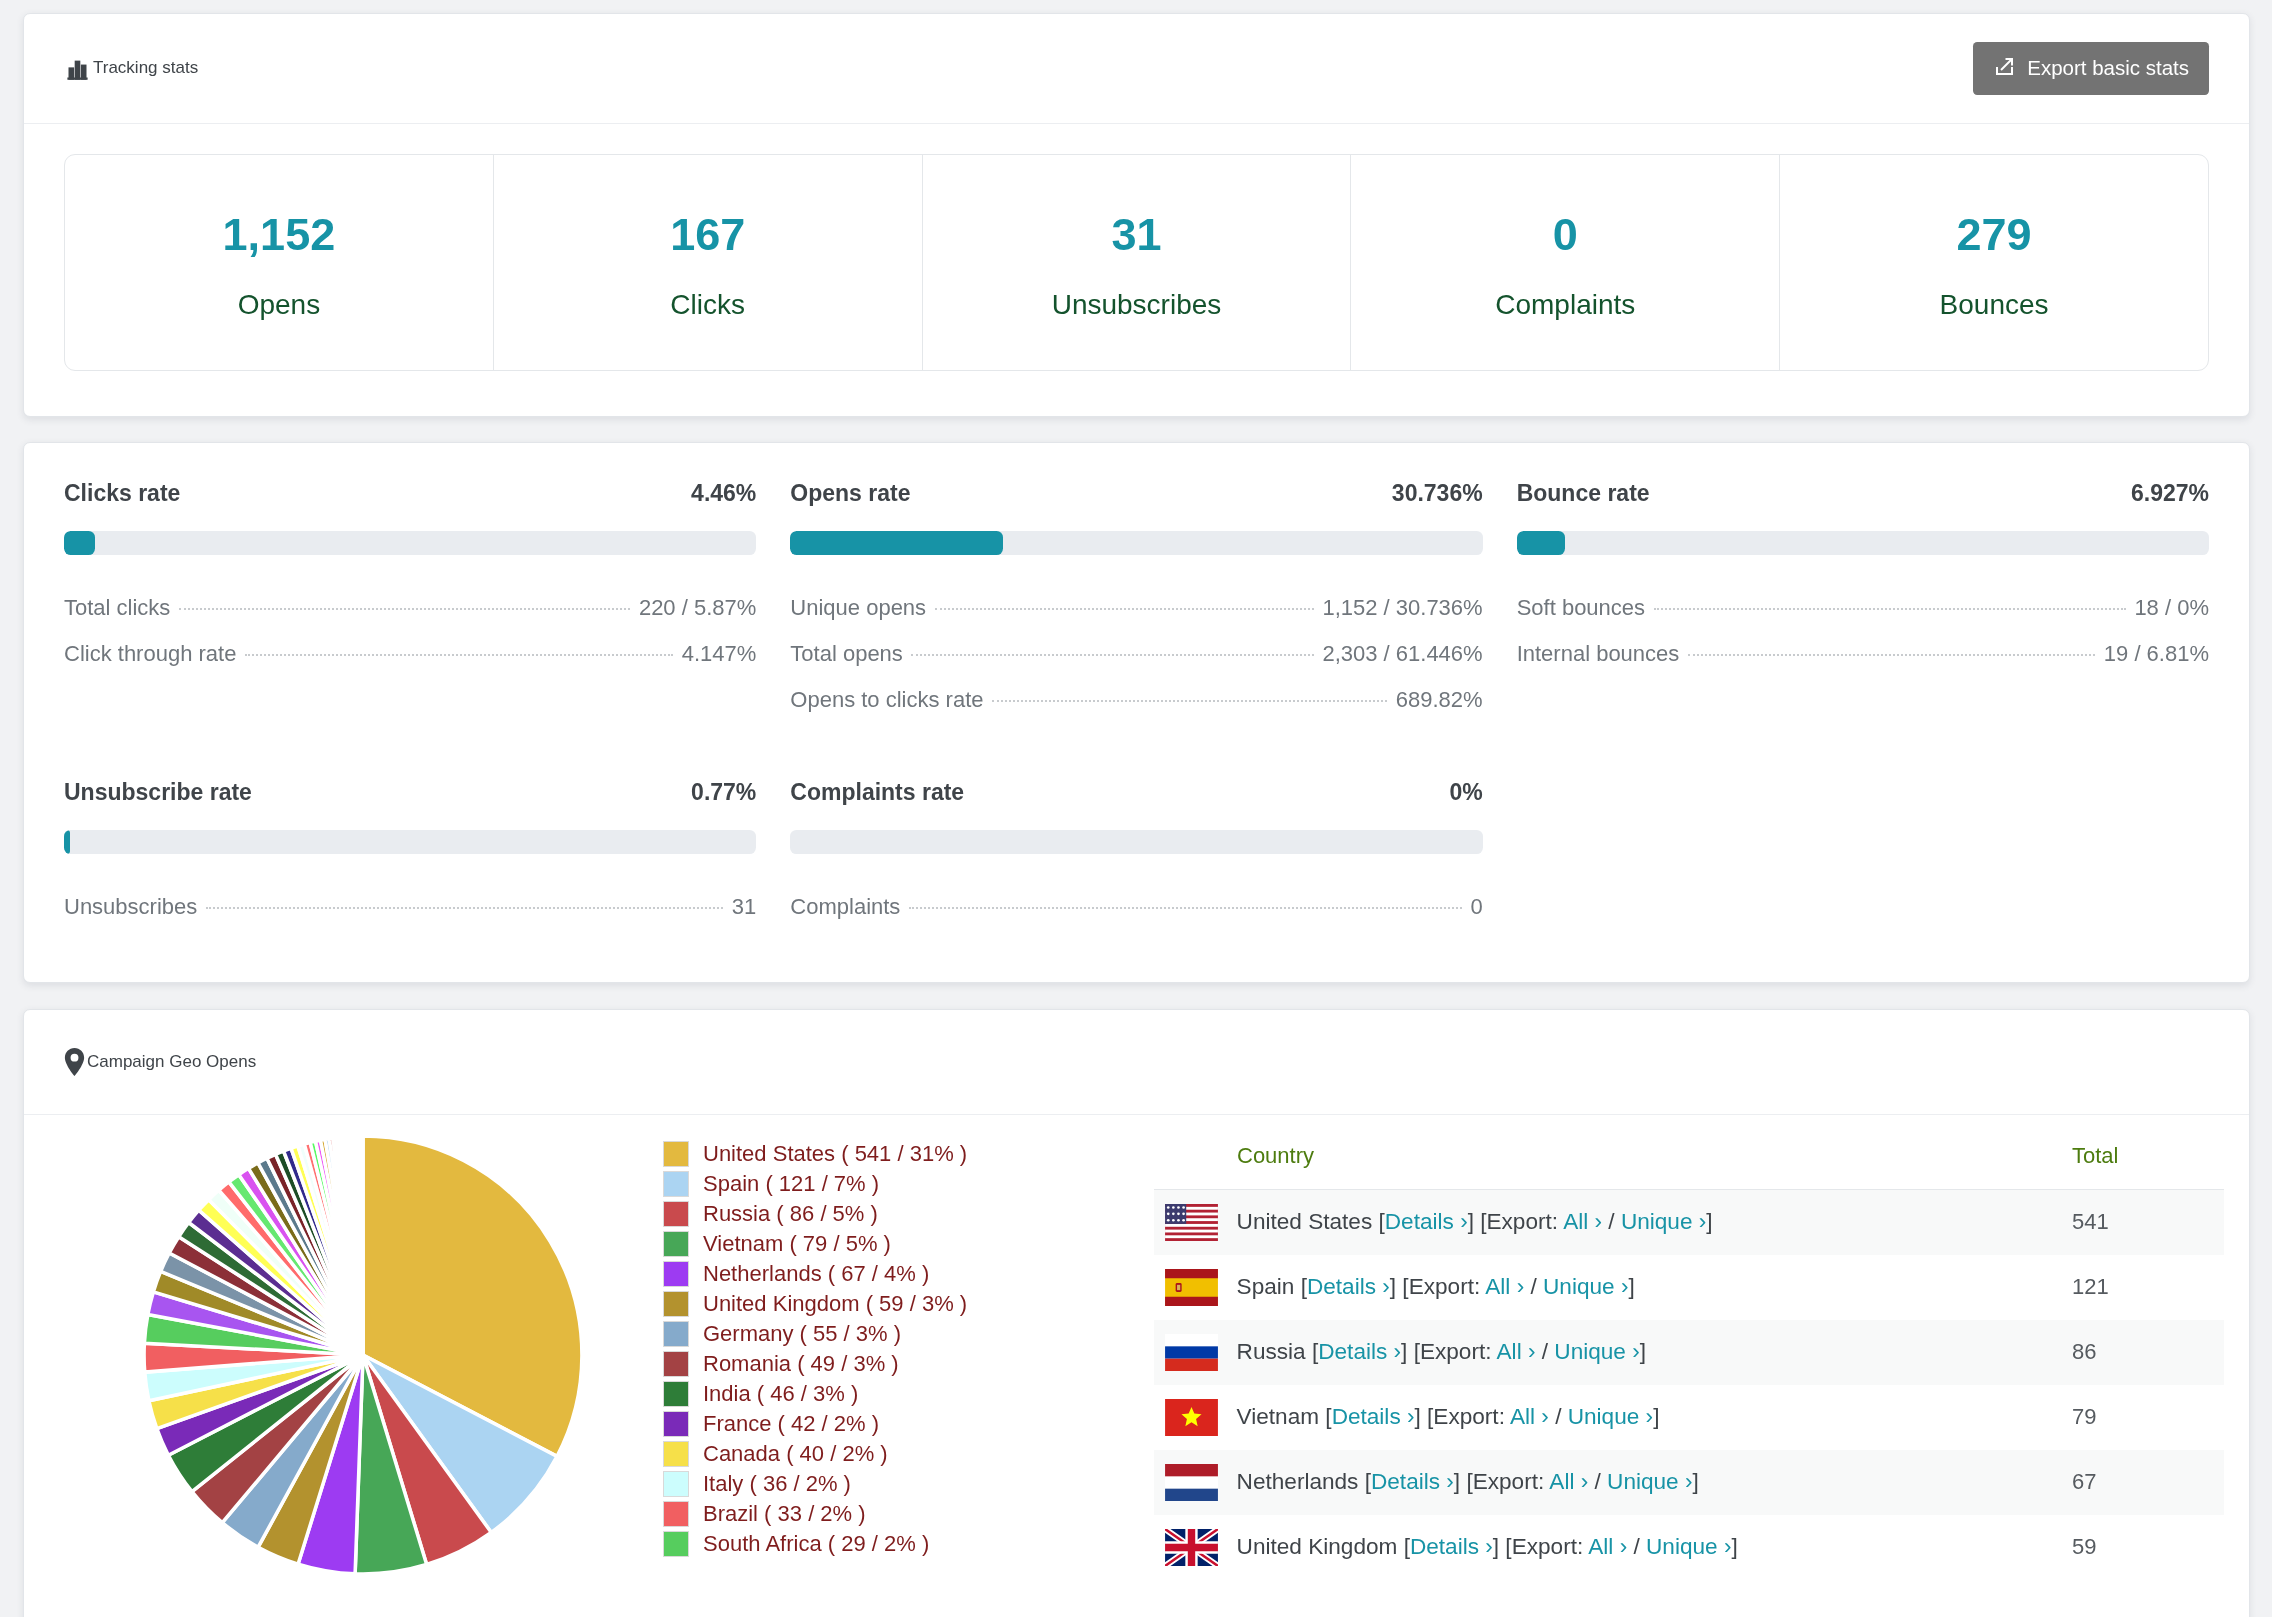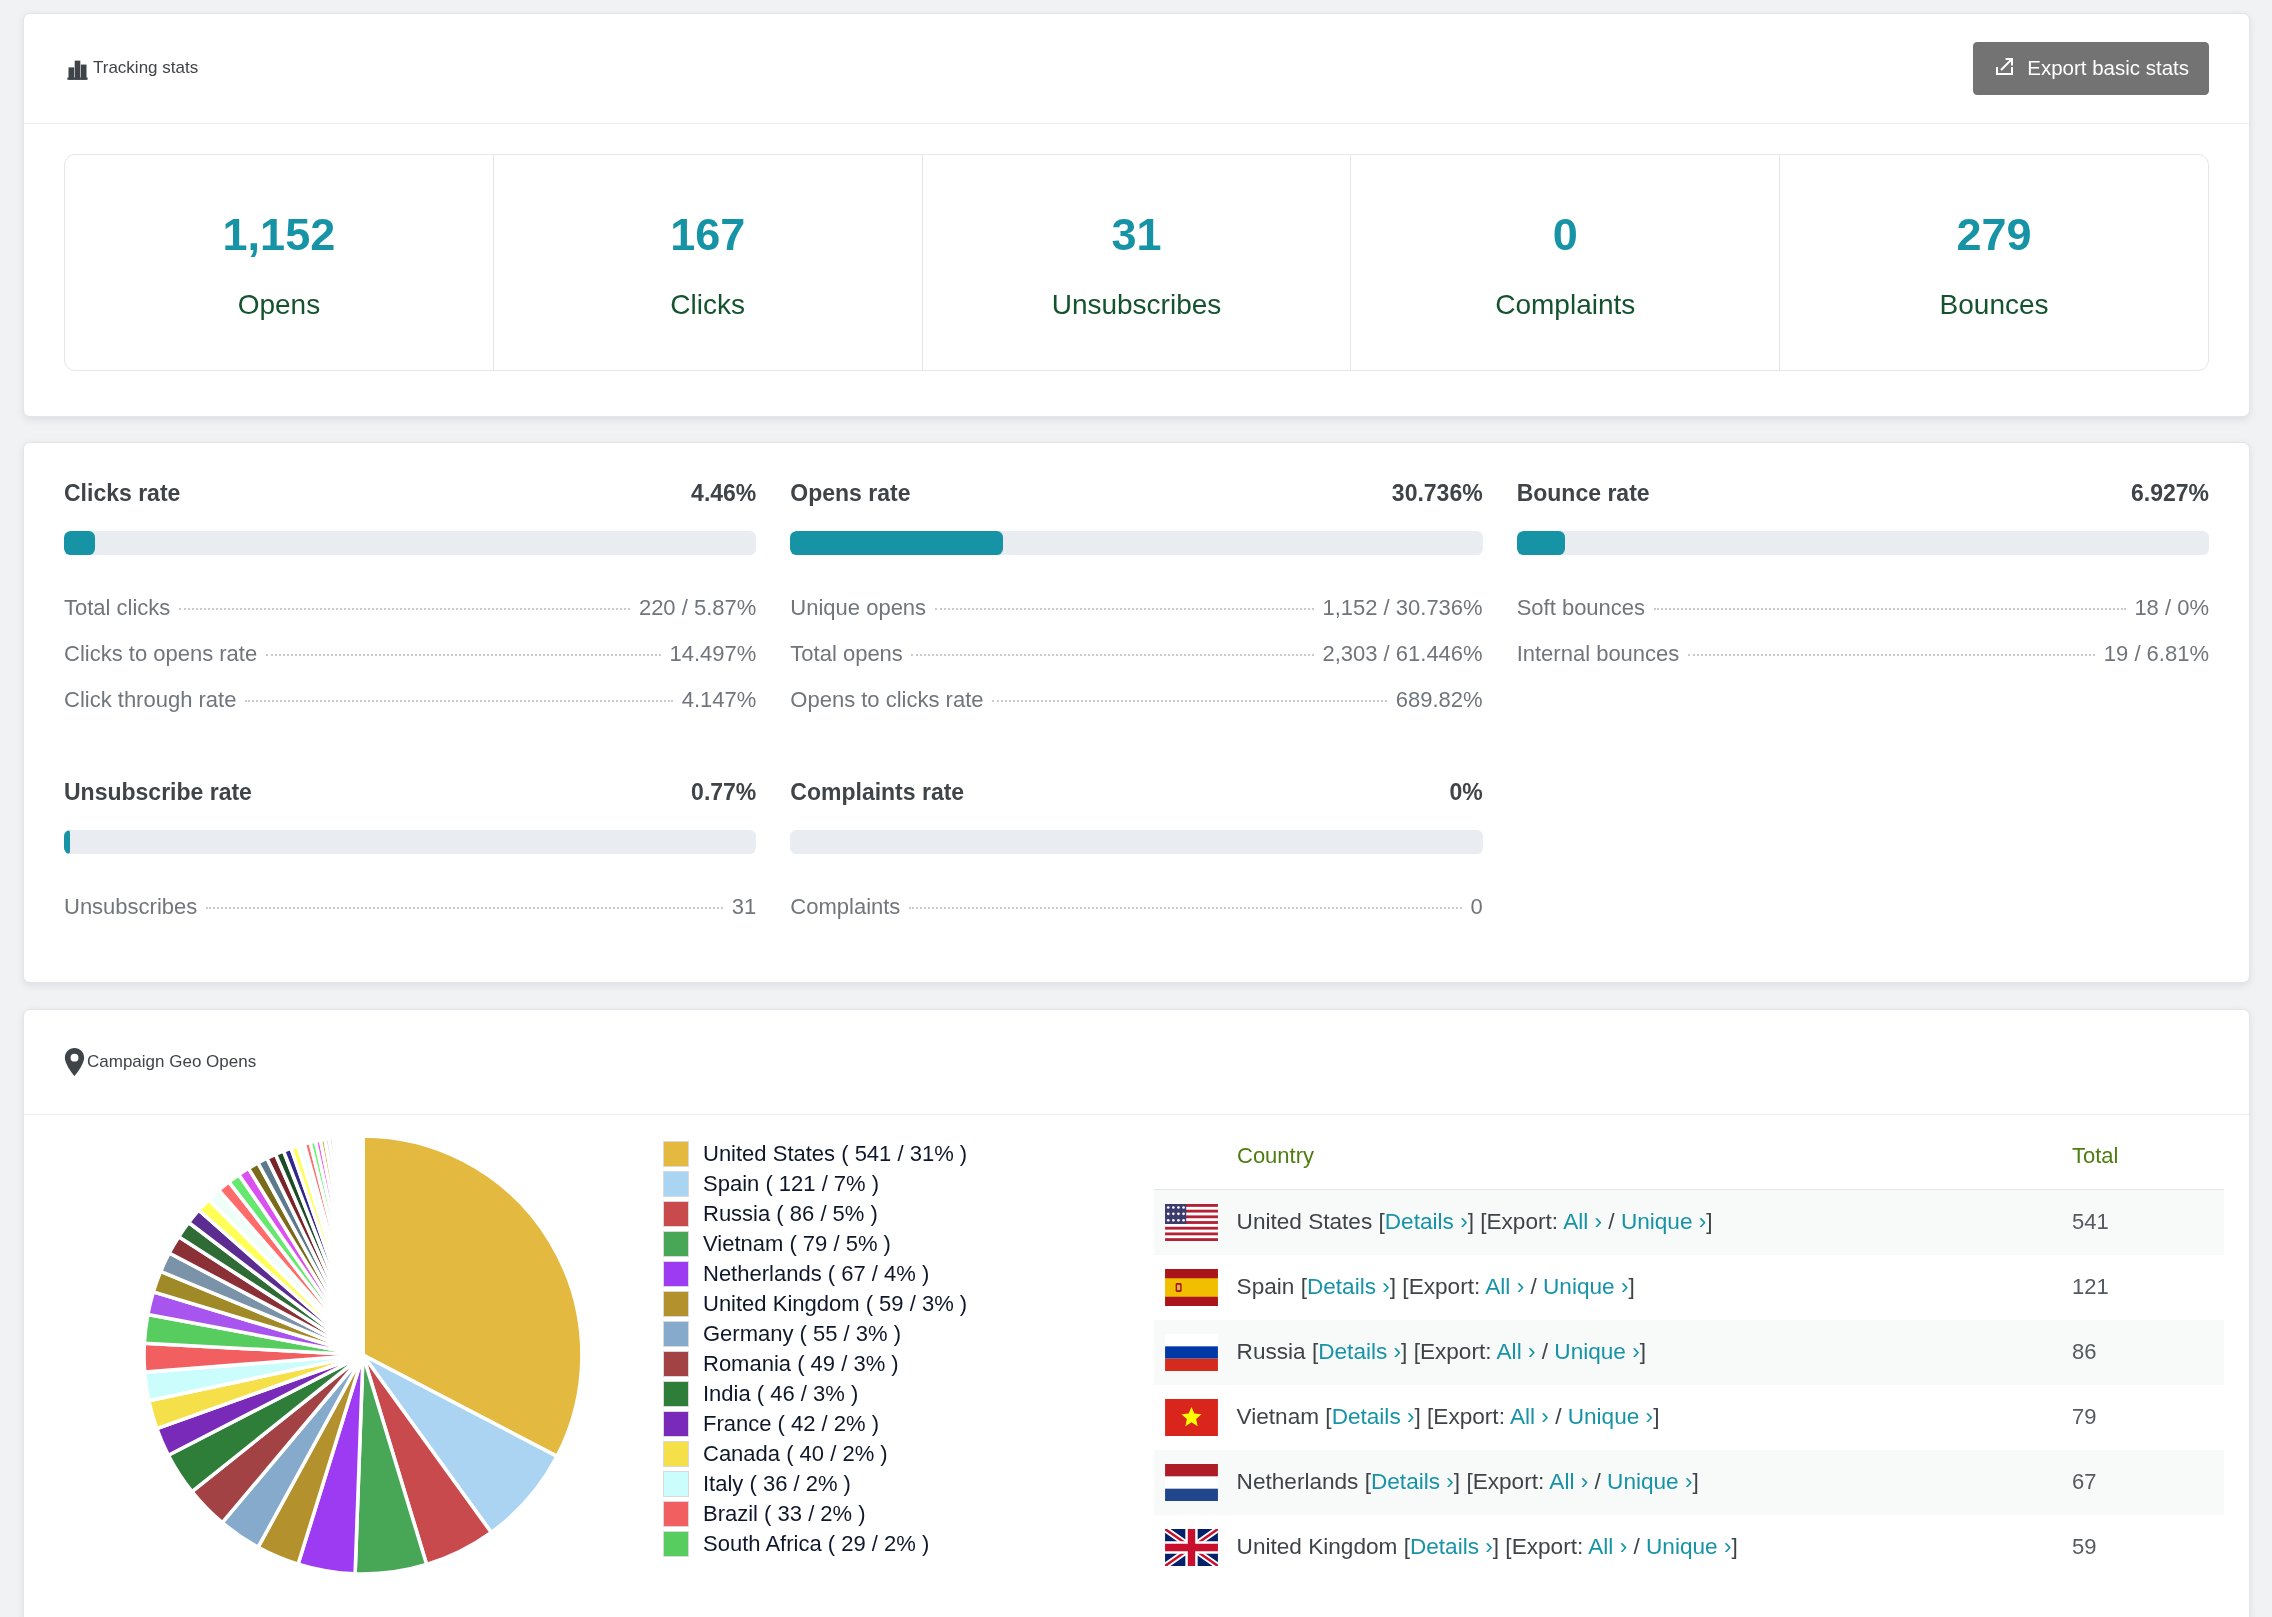--- a/index.html
+++ b/index.html
@@ -39,21 +39,21 @@
   .leader{flex:1;border-bottom:2.1px dotted #c8cbce;margin:0 8.5px;
     transform:translateY(-5px);}
   
   .geo-head{padding:24px 40px;}
   .geo-content{display:flex;align-items:flex-start;height:466px;
     overflow:hidden;padding:14px 25px 0 113px;}
   .geo-card{padding-bottom:28px;}
   .pie-wrap{width:452px;flex:none;}
   .legend{list-style:none;margin:10px 0 0 74px;padding:0;width:339px;flex:none;}
   .legend li{display:flex;align-items:center;gap:14px;height:30px;
-    font-size:22px;color:#0f172a;}
+    font-size:22px;color:#7f1d1d;}
   .swatch{width:24px;height:24px;border:1.4px solid #d9d9d9;flex:none;}
   .geo-table{flex:1;margin-left:152px;font-size:22px;}
   .thead{display:flex;color:#4d7c0f;padding:14px 0 20px;}
   .th-country{flex:1;padding-left:83px;}
   .th-total{width:152px;}
   .tbody{border-top:0.7px solid #e4e7ea;}
   .trow{display:flex;align-items:center;height:65px;}
   .trow.odd{background:#f8f9f9;}
   .trow .flag{margin:0 19px 0 10.6px;flex:none;display:flex;}
   .trow .flag svg{display:block;}
@@ -123,25 +123,20 @@
             <span>4.46%</span>
           </div>
           <div class="rb-bar">
             <div class="rb-fill" style="width:4.46%"></div>
           </div>
           <div class="rb-rows">
             <div class="rb-row">
               <span>Total clicks</span>
               <span class="leader"></span>
               <span>220 / 5.87%</span>
-            </div>
-            <div class="rb-row">
-              <span>Clicks to opens rate</span>
-              <span class="leader"></span>
-              <span>14.497%</span>
             </div>
             <div class="rb-row">
               <span>Click through rate</span>
               <span class="leader"></span>
               <span>4.147%</span>
             </div>
           </div>
         </div>
         <div class="rate-block">
           <div class="rb-head">

